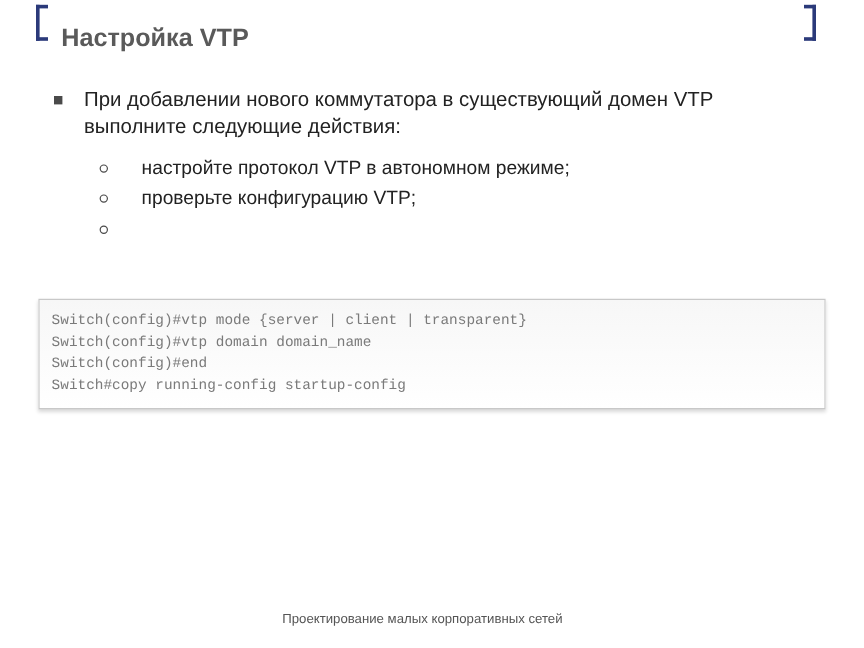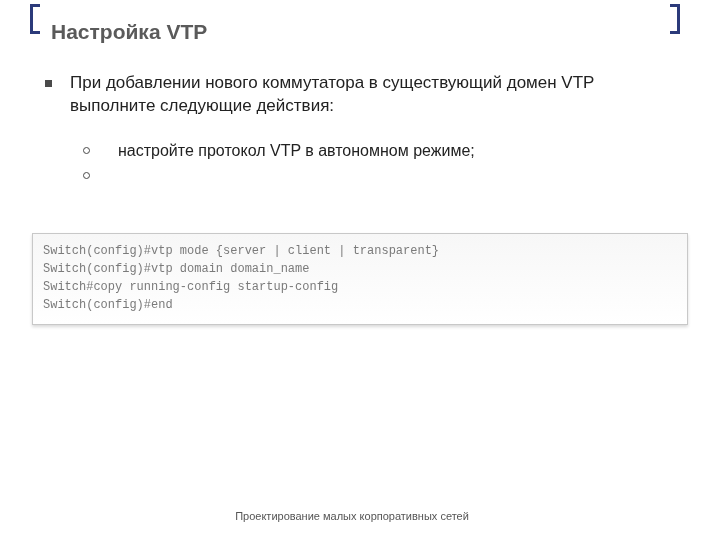--- a/index.html
+++ b/index.html
@@ -43,21 +43,21 @@
       color: #5a5a5a;
       font-weight: bold;
       padding-left: 6px;
     }
     .content {
       padding: 20px 45px 10px 45px;
     }
     .main-bullet-row {
       display: flex;
       align-items: flex-start;
-      margin-bottom: 22px;
+      margin-bottom: 12px;
     }
     .main-bullet-marker {
       width: 7px;
       height: 7px;
       background: #4a4a4a;
       margin-top: 8px;
       margin-right: 18px;
       flex-shrink: 0;
     }
     .main-bullet-text {
@@ -128,24 +128,28 @@
     <div class="main-bullet-marker"></div>
     <div class="main-bullet-text">При добавлении нового коммутатора в существующий домен VTP выполните следующие действия:</div>
   </div>
   <div class="sub-list">
     <div class="sub-bullet-row">
       <div class="sub-bullet-marker"></div>
       <div class="sub-bullet-text">настройте протокол VTP в автономном режиме;</div>
     </div>
     <div class="sub-bullet-row">
       <div class="sub-bullet-marker"></div>
+      <div class="sub-bullet-text">проверьте конфигурацию VTP;</div>
+    </div>
+    <div class="sub-bullet-row">
+      <div class="sub-bullet-marker"></div>
     </div>
   </div>
 </div>
 
 <div class="code-panel">
   <div class="code-line">Switch(config)#vtp mode {server | client | transparent}</div>
   <div class="code-line">Switch(config)#vtp domain domain_name</div>
+  <div class="code-line">Switch(config)#end</div>
   <div class="code-line">Switch#copy running-config startup-config</div>
-  <div class="code-line">Switch(config)#end</div>
 </div>
 
 <div class="footer">Проектирование малых корпоративных сетей</div>
 
 </body></html>

